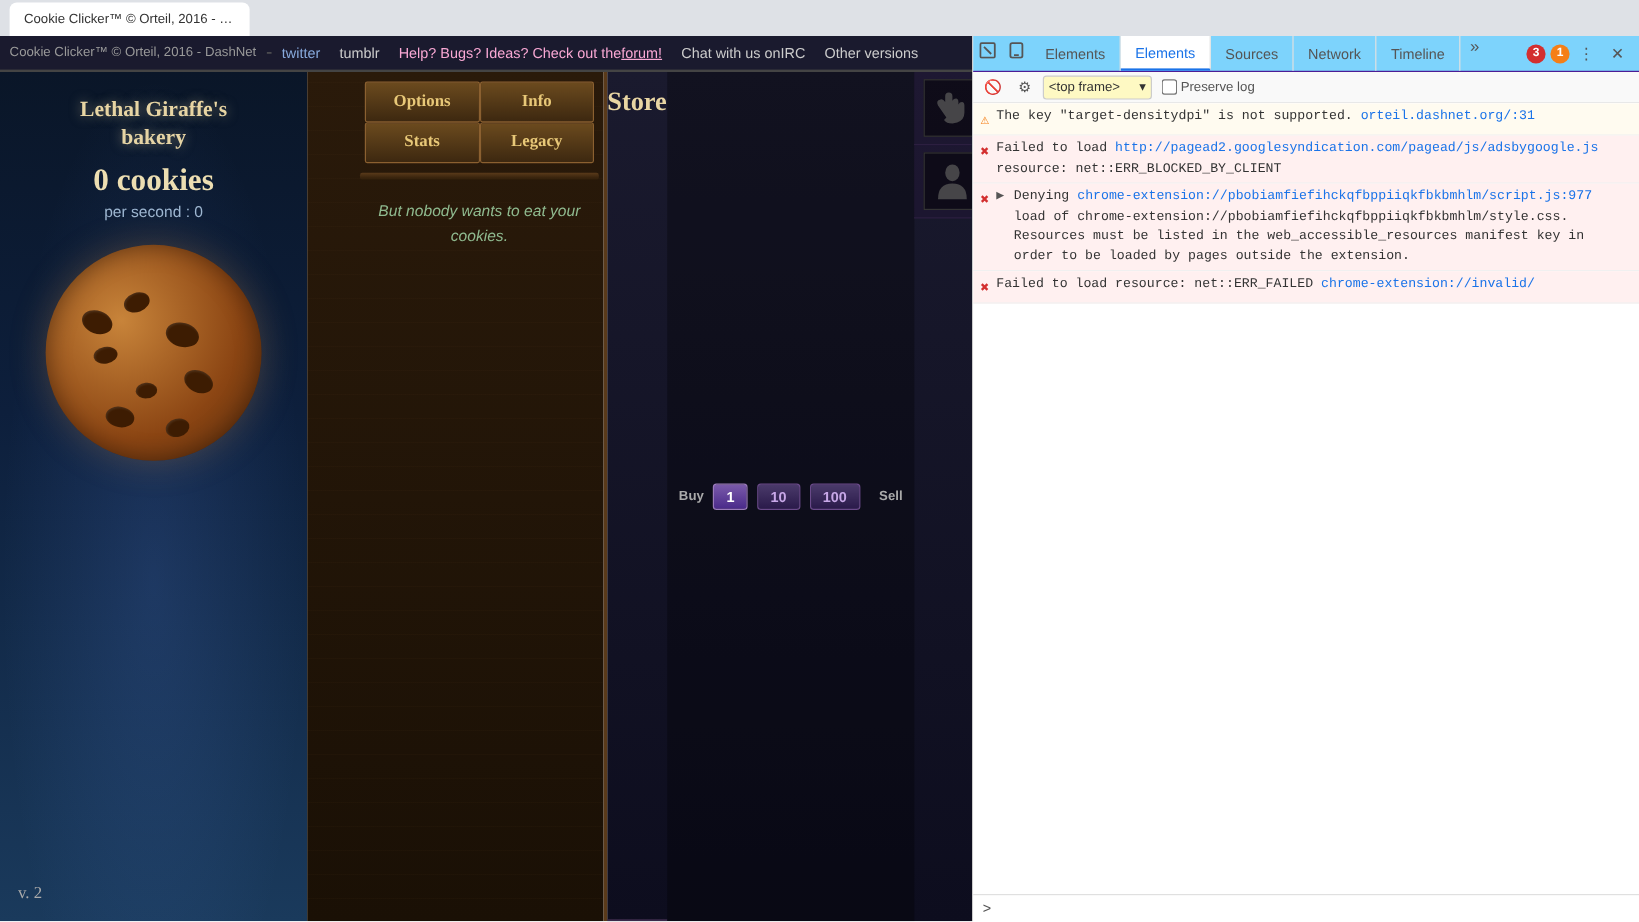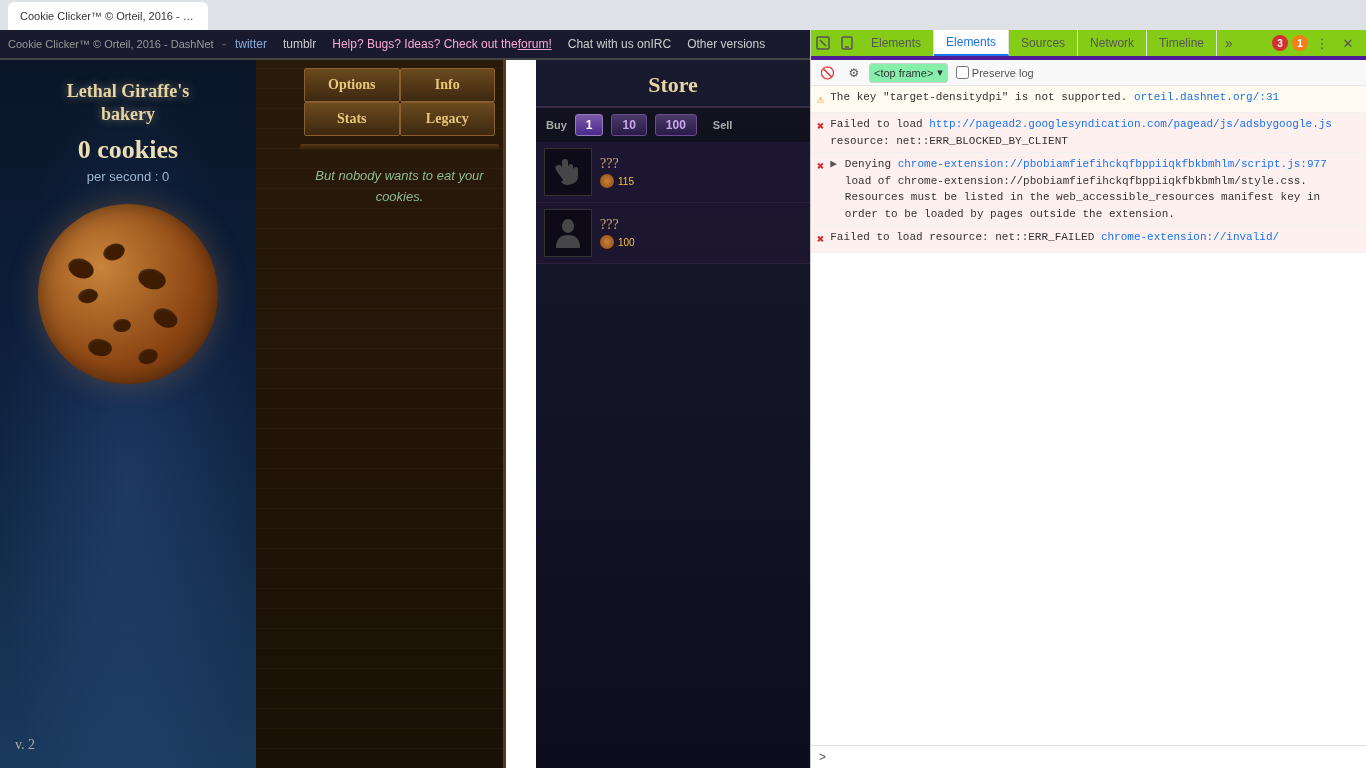--- a/index.html
+++ b/index.html
@@ -190,23 +190,22 @@
       font-style: italic;
       line-height: 1.6;
       text-align: center;
     }
 
     
     .right-panel {
       flex: 1;
       background: linear-gradient(180deg, #1a1a2e 0%, #0d0d1e 100%);
       display: flex;
-      flex-direction: column;
+      flex-direction: row;
       overflow: hidden;
-      margin-left: 30px;
     }
     .store-header {
       text-align: center;
       color: #e8d5a3;
       font-size: 22px;
       font-family: Georgia, serif;
       font-weight: bold;
       padding: 12px 0 8px;
       border-bottom: 2px solid #3a2a4a;
     }
@@ -292,24 +291,23 @@
     .devtools-panel {
       width: 556px;
       height: 100%;
       background: #fff;
       display: flex;
       flex-direction: column;
       border-left: 1px solid #ccc;
     }
     .devtools-toolbar {
       height: 30px;
-      background: #84cc16;
-      border-bottom: 4px solid #4c1d95;
-      display: flex;
-      align-items: center;
+      background: #7dd3fc;
+      border-bottom: 1px solid #4c1d95;
+      display: flex;
       gap: 0;
     }
     .devtools-tab {
       height: 100%;
       padding: 0 12px;
       font-size: 12px;
       color: #555;
       display: flex;
       align-items: center;
       cursor: pointer;
@@ -361,25 +359,25 @@
       background: transparent;
       cursor: pointer;
       font-size: 12px;
       color: #555;
       display: flex; align-items: center; justify-content: center;
     }
     .frame-selector {
       height: 20px;
       border: 1px solid #ccc;
       border-radius: 3px;
-      background: #86efac;
+      background: #fef9c3;
       font-size: 11px;
       padding: 0 4px;
       color: #333;
-      display: flex; align-items: center; gap: 4px;
+      display: flex; align-items: center; gap: 16px;
     }
     .preserve-log {
       display: flex; align-items: center; gap: 3px;
       font-size: 11px; color: #555; margin-left: 4px;
     }
 
     
     .console-messages {
       flex: 1;
       overflow-y: auto;

